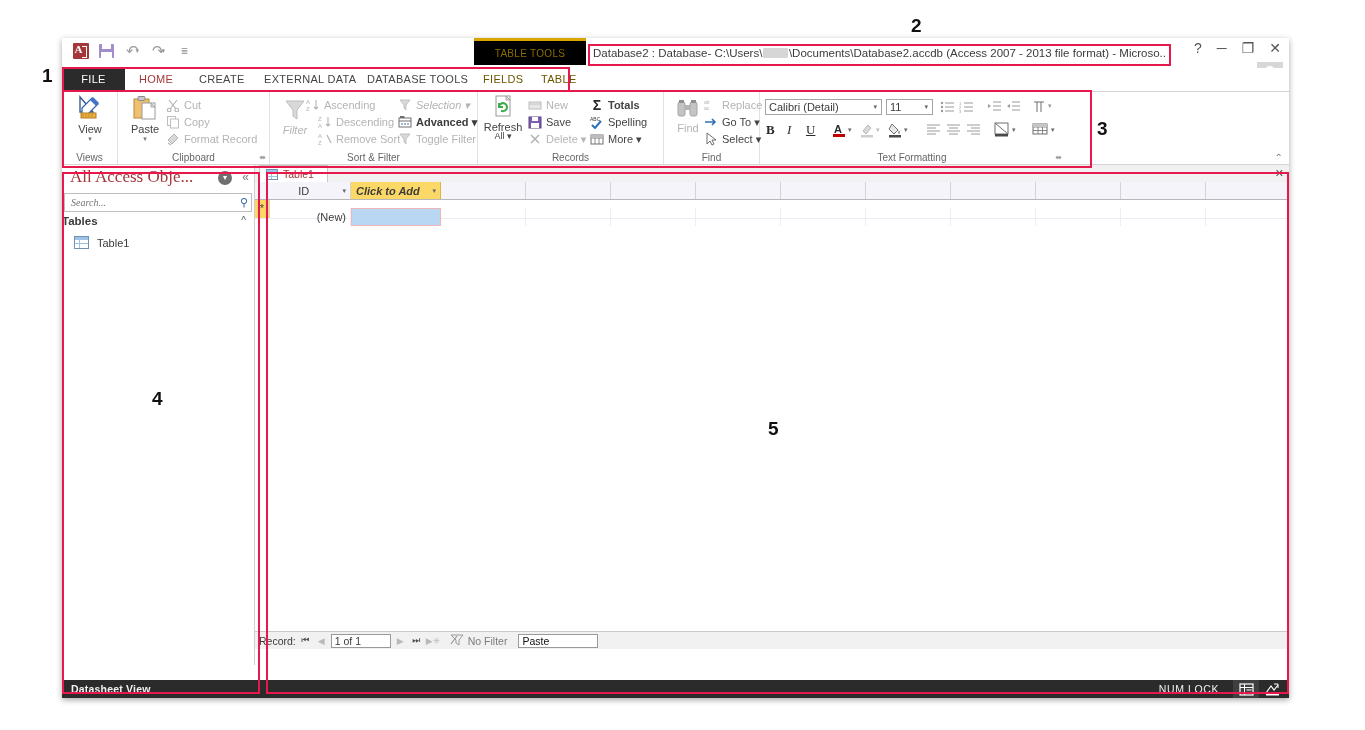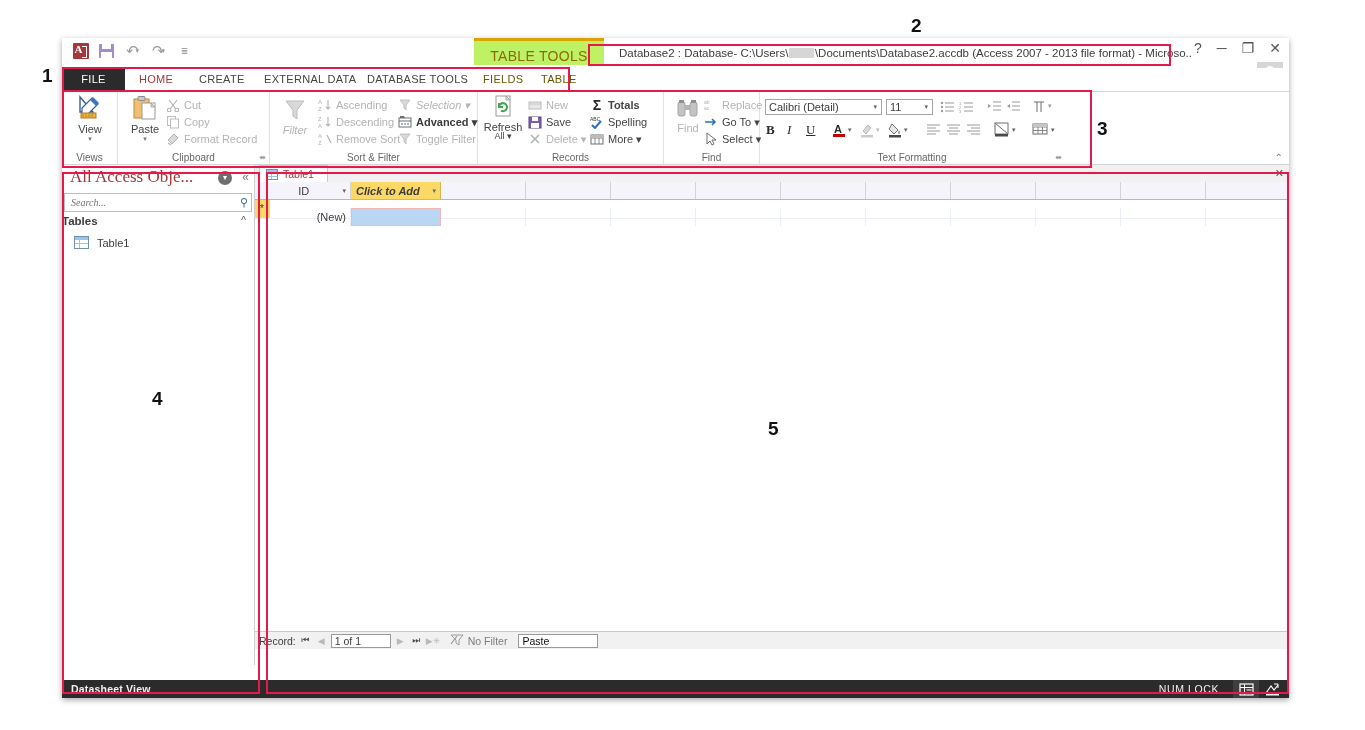--- a/index.html
+++ b/index.html
@@ -29,27 +29,27 @@
   .acc-logo{width:16px;height:16px;background:#a4373a;border-radius:1px;position:relative;}
   .acc-logo:after{content:"A";position:absolute;left:2px;top:0px;color:#fff;font-size:11px;font-weight:bold;font-family:"Liberation Serif",serif;}
   .acc-logo:before{content:"";position:absolute;right:2px;top:3px;width:4px;height:10px;border:1px solid #fff;border-left:none;}
   .save-ico{width:15px;height:14px;background:#a28ccc;position:relative;border-radius:1px;}
   .save-ico:before{content:"";position:absolute;left:3px;top:0;width:9px;height:5px;background:#fff;}
   .save-ico:after{content:"";position:absolute;left:2px;bottom:0;width:11px;height:6px;background:#fff;}
   .arrow-ico{font-size:15px;color:#9a9a9a;line-height:14px;}
   .mini-caret{font-size:7px;color:#9a9a9a;margin-left:-3px;}
 
   .ctxgroup{
-    position:absolute;left:412px;top:0;width:130px;height:27px;
-    background:#bef264;border-top:3px solid #d9a400;box-sizing:border-box;
-    text-align:center;font-size:14px;color:#8a6d00;letter-spacing:.3px;
+    position:absolute;left:412px;top:0;width:112px;height:27px;
+    background:#000000;border-top:3px solid #d9a400;box-sizing:border-box;
+    text-align:center;font-size:10px;color:#8a6d00;letter-spacing:.3px;
     padding-top:7px;
   }
   .titletext{
-    position:absolute;left:557px;top:6px;width:573px;height:18px;
+    position:absolute;left:531px;top:6px;width:573px;height:18px;
     font-size:11.5px;color:#3b3b3b;white-space:nowrap;overflow:hidden;
     display:flex;align-items:center;
   }
   .redact{display:inline-block;width:112px;height:10px;background:#d6d6d6;margin:0 1px;vertical-align:middle;border-radius:1px;}
   .wincontrols{position:absolute;right:8px;top:2px;display:flex;align-items:center;gap:15px;color:#555;}
   .wincontrols span{font-size:14px;cursor:default;}
   .acctbox{position:absolute;right:6px;top:24px;display:flex;align-items:center;gap:4px;}
   .acctname{width:70px;height:9px;background:#dddddd;border-radius:1px;}
   .acctcaret{font-size:7px;color:#9a9a9a;}
   .acctpic{width:26px;height:26px;background:#d7d7d7;position:relative;overflow:hidden;}
@@ -280,21 +280,21 @@
     <div class="group" style="left:208px;width:208px;">
       <div class="bigbtn" style="left:2px;top:6px;">
         <span class="ic" style="width:26px;height:24px;margin:0 auto;display:block;">
           <svg width="26" height="24" viewBox="0 0 26 24">
               <path d="M4 3 H22 L15 12 V21 L11 18 V12 Z" fill="#d9d9d9" stroke="#bdbdbd" stroke-width="1"></path>
             </svg>
         </span>
         <span class="lbl" style="color:#b4b4b4;font-style:italic;">Filter</span>
       </div>
 
-      <div class="smallrow dim" style="left:48px;top:6px;">
+      <div class="smallrow dim" style="left:36px;top:6px;">
         <span class="ic">
           <svg width="14" height="14" viewBox="0 0 14 14">
               <text x="0" y="6" font-size="6" fill="#b4b4b4" font-family="sans-serif">A</text>
               <text x="0" y="13" font-size="6" fill="#b4b4b4" font-family="sans-serif">Z</text>
               <path d="M10 2 V11 M8 9 l2 2 l2 -2" stroke="#b4b4b4" stroke-width="1.1" fill="none"></path>
             </svg>
         </span>
         <span>Ascending</span>
       </div>
 

